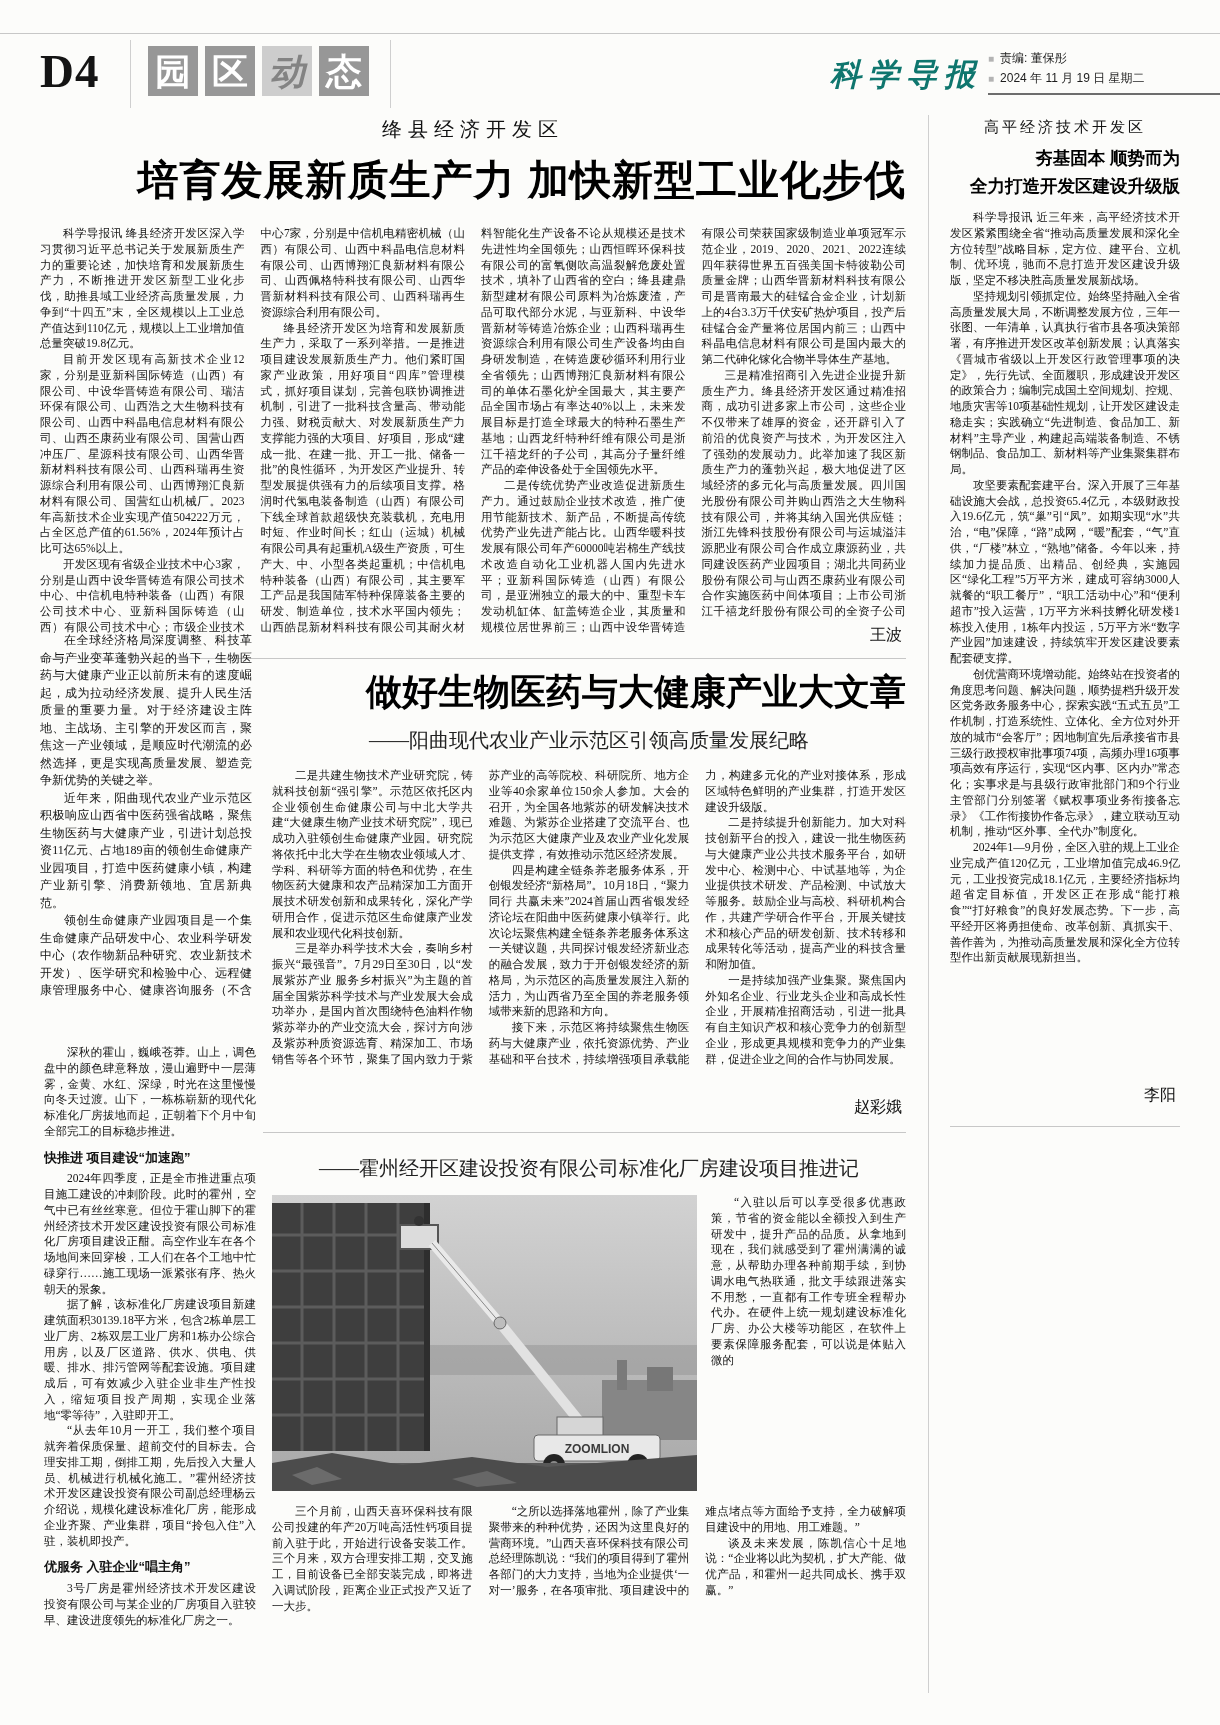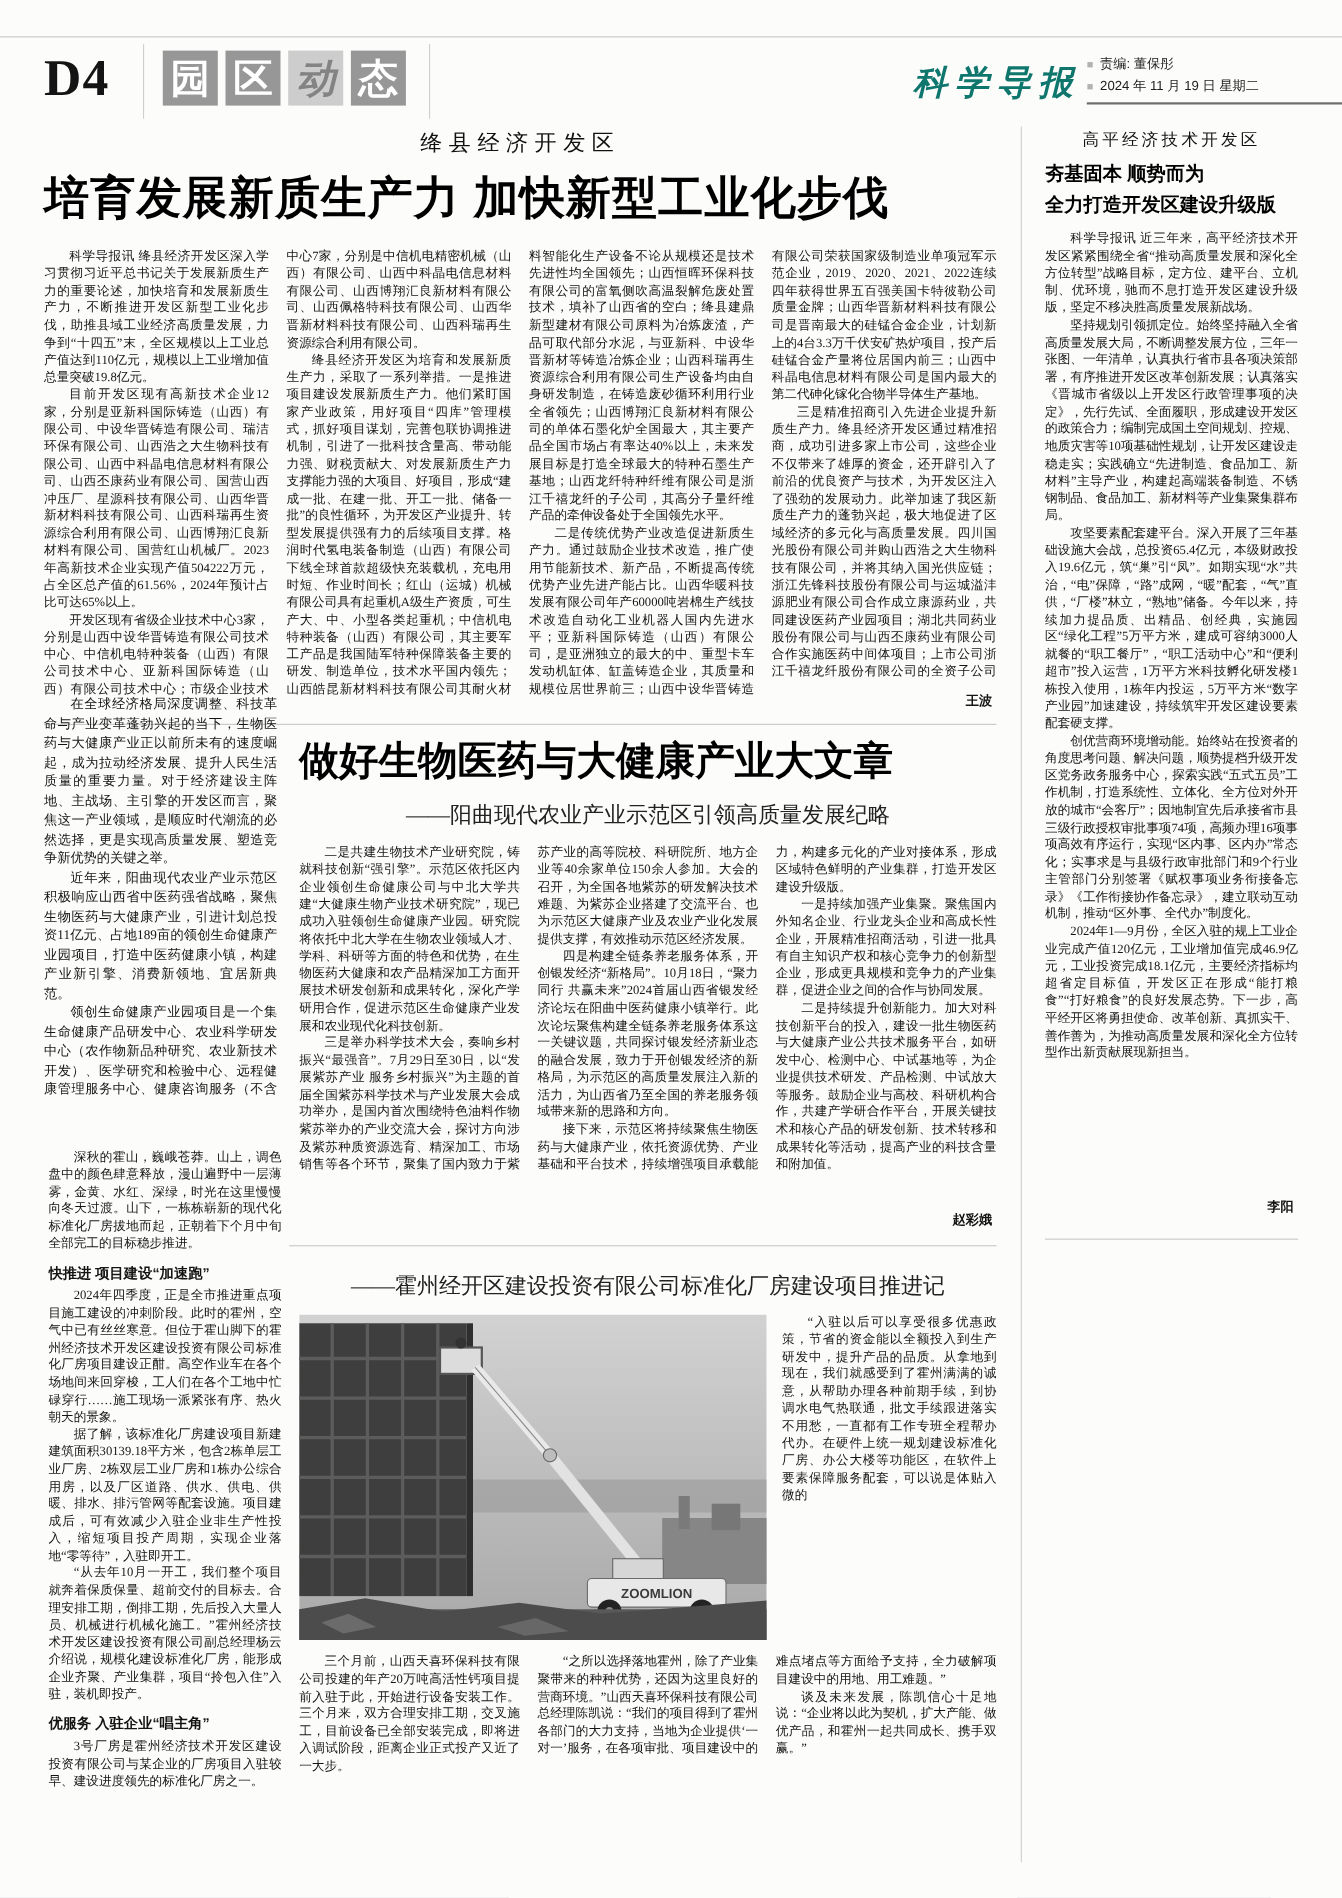--- a/index.html
+++ b/index.html
@@ -12,27 +12,27 @@
   .pagenum{font-size:47px;font-weight:bold;letter-spacing:1px;}
   .logo-box{display:inline-block;width:50px;height:50px;line-height:52px;text-align:center;
             background:#979797;color:#fff;font-family:"Liberation Sans","DejaVu Sans",sans-serif;
             font-weight:bold;font-size:36px;margin-right:7px;vertical-align:middle;}
   .logo-box.light{background:#cdcdcd;color:#838383;font-family:"Liberation Serif",serif;font-style:italic;}
   .masthead{font-size:31px;color:#0f766e;font-style:italic;font-weight:bold;letter-spacing:7px;}
   .hinfo{font-family:"Liberation Sans","DejaVu Sans",sans-serif;font-size:12px;color:#1d1d1d;line-height:1.7;}
   .hinfo .sq{color:#b3b3b3;font-size:10px;margin-right:6px;}
   
   .kicker{font-family:"Liberation Sans","DejaVu Sans",sans-serif;text-align:center;letter-spacing:6px;color:#111;}
-  .hl{font-family:"Liberation Sans","DejaVu Sans",sans-serif;font-weight:900;text-align:left;color:#000;}
+  .hl{font-family:"Liberation Sans","DejaVu Sans",sans-serif;font-weight:900;text-align:right;color:#000;}
   .subtitle{text-align:center;font-size:20px;color:#222;}
   .body-txt{font-size:11.5px;line-height:1.37;text-align:justify;overflow:hidden;}
   .body-txt p{margin:0;text-indent:2em;}
   .cols4{column-count:4;column-gap:16px;}
   .cols3{column-count:3;column-gap:16px;}
-  .byline{position:absolute;right:4px;bottom:2px;font-weight:bold;font-size:12px;
+  .byline{position:absolute;right:4px;bottom:2px;font-weight:normal;font-size:16px;
           background:#fcfcfa;padding-left:10px;}
   .subhead{font-family:"Liberation Sans","DejaVu Sans",sans-serif;font-weight:bold;font-size:13px;
            text-indent:0 !important;margin:9px 0 5px !important;text-align:left;}
   .introbox{font-size:12px;line-height:1.46;}
   .rel{position:relative;}
 </style>
 </head>
 <body>
 
 <div class="page">
@@ -95,22 +95,22 @@
   </div>
 
   <div class="abs" style="left:272px;top:668px;width:634px;">
     <div class="hl" style="font-size:36px;">做好生物医药与大健康产业大文章</div>
     <div class="subtitle" style="margin-top:10px;">——阳曲现代农业产业示范区引领高质量发展纪略</div>
     <div class="body-txt cols3 rel" style="margin-top:14px;height:348px;">
       <p>二是共建生物技术产业研究院，铸就科技创新“强引擎”。示范区依托区内企业领创生命健康公司与中北大学共建“大健康生物产业技术研究院”，现已成功入驻领创生命健康产业园。研究院将依托中北大学在生物农业领域人才、学科、科研等方面的特色和优势，在生物医药大健康和农产品精深加工方面开展技术研发创新和成果转化，深化产学研用合作，促进示范区生命健康产业发展和农业现代化科技创新。</p>
       <p>三是举办科学技术大会，奏响乡村振兴“最强音”。7月29日至30日，以“发展紫苏产业  服务乡村振兴”为主题的首届全国紫苏科学技术与产业发展大会成功举办，是国内首次围绕特色油料作物紫苏举办的产业交流大会，探讨方向涉及紫苏种质资源选育、精深加工、市场销售等各个环节，聚集了国内致力于紫苏产业的高等院校、科研院所、地方企业等40余家单位150余人参加。大会的召开，为全国各地紫苏的研发解决技术难题、为紫苏企业搭建了交流平台、也为示范区大健康产业及农业产业化发展提供支撑，有效推动示范区经济发展。</p>
       <p>四是构建全链条养老服务体系，开创银发经济“新格局”。10月18日，“聚力同行  共赢未来”2024首届山西省银发经济论坛在阳曲中医药健康小镇举行。此次论坛聚焦构建全链条养老服务体系这一关键议题，共同探讨银发经济新业态的融合发展，致力于开创银发经济的新格局，为示范区的高质量发展注入新的活力，为山西省乃至全国的养老服务领域带来新的思路和方向。</p>
       <p>接下来，示范区将持续聚焦生物医药与大健康产业，依托资源优势、产业基础和平台技术，持续增强项目承载能力，构建多元化的产业对接体系，形成区域特色鲜明的产业集群，打造开发区建设升级版。</p>
+      <p>二是持续提升创新能力。加大对科技创新平台的投入，建设一批生物医药与大健康产业公共技术服务平台，如研发中心、检测中心、中试基地等，为企业提供技术研发、产品检测、中试放大等服务。鼓励企业与高校、科研机构合作，共建产学研合作平台，开展关键技术和核心产品的研发创新、技术转移和成果转化等活动，提高产业的科技含量和附加值。</p>
       <p>一是持续加强产业集聚。聚焦国内外知名企业、行业龙头企业和高成长性企业，开展精准招商活动，引进一批具有自主知识产权和核心竞争力的创新型企业，形成更具规模和竞争力的产业集群，促进企业之间的合作与协同发展。</p>
-      <p>二是持续提升创新能力。加大对科技创新平台的投入，建设一批生物医药与大健康产业公共技术服务平台，如研发中心、检测中心、中试基地等，为企业提供技术研发、产品检测、中试放大等服务。鼓励企业与高校、科研机构合作，共建产学研合作平台，开展关键技术和核心产品的研发创新、技术转移和成果转化等活动，提高产业的科技含量和附加值。</p>
 
     </div>
     <div class="byline" style="bottom:-2px;">赵彩娥</div>
   </div>
 
   <div class="rule" style="left:263px;top:1132px;width:643px;height:1px;"></div>
 
   <div class="abs body-txt" style="left:44px;top:1045px;width:212px;height:668px;">
     <p>深秋的霍山，巍峨苍莽。山上，调色盘中的颜色肆意释放，漫山遍野中一层薄雾，金黄、水红、深绿，时光在这里慢慢向冬天过渡。山下，一栋栋崭新的现代化标准化厂房拔地而起，正朝着下个月中旬全部完工的目标稳步推进。</p>
     <p class="subhead">快推进  项目建设“加速跑”</p>

